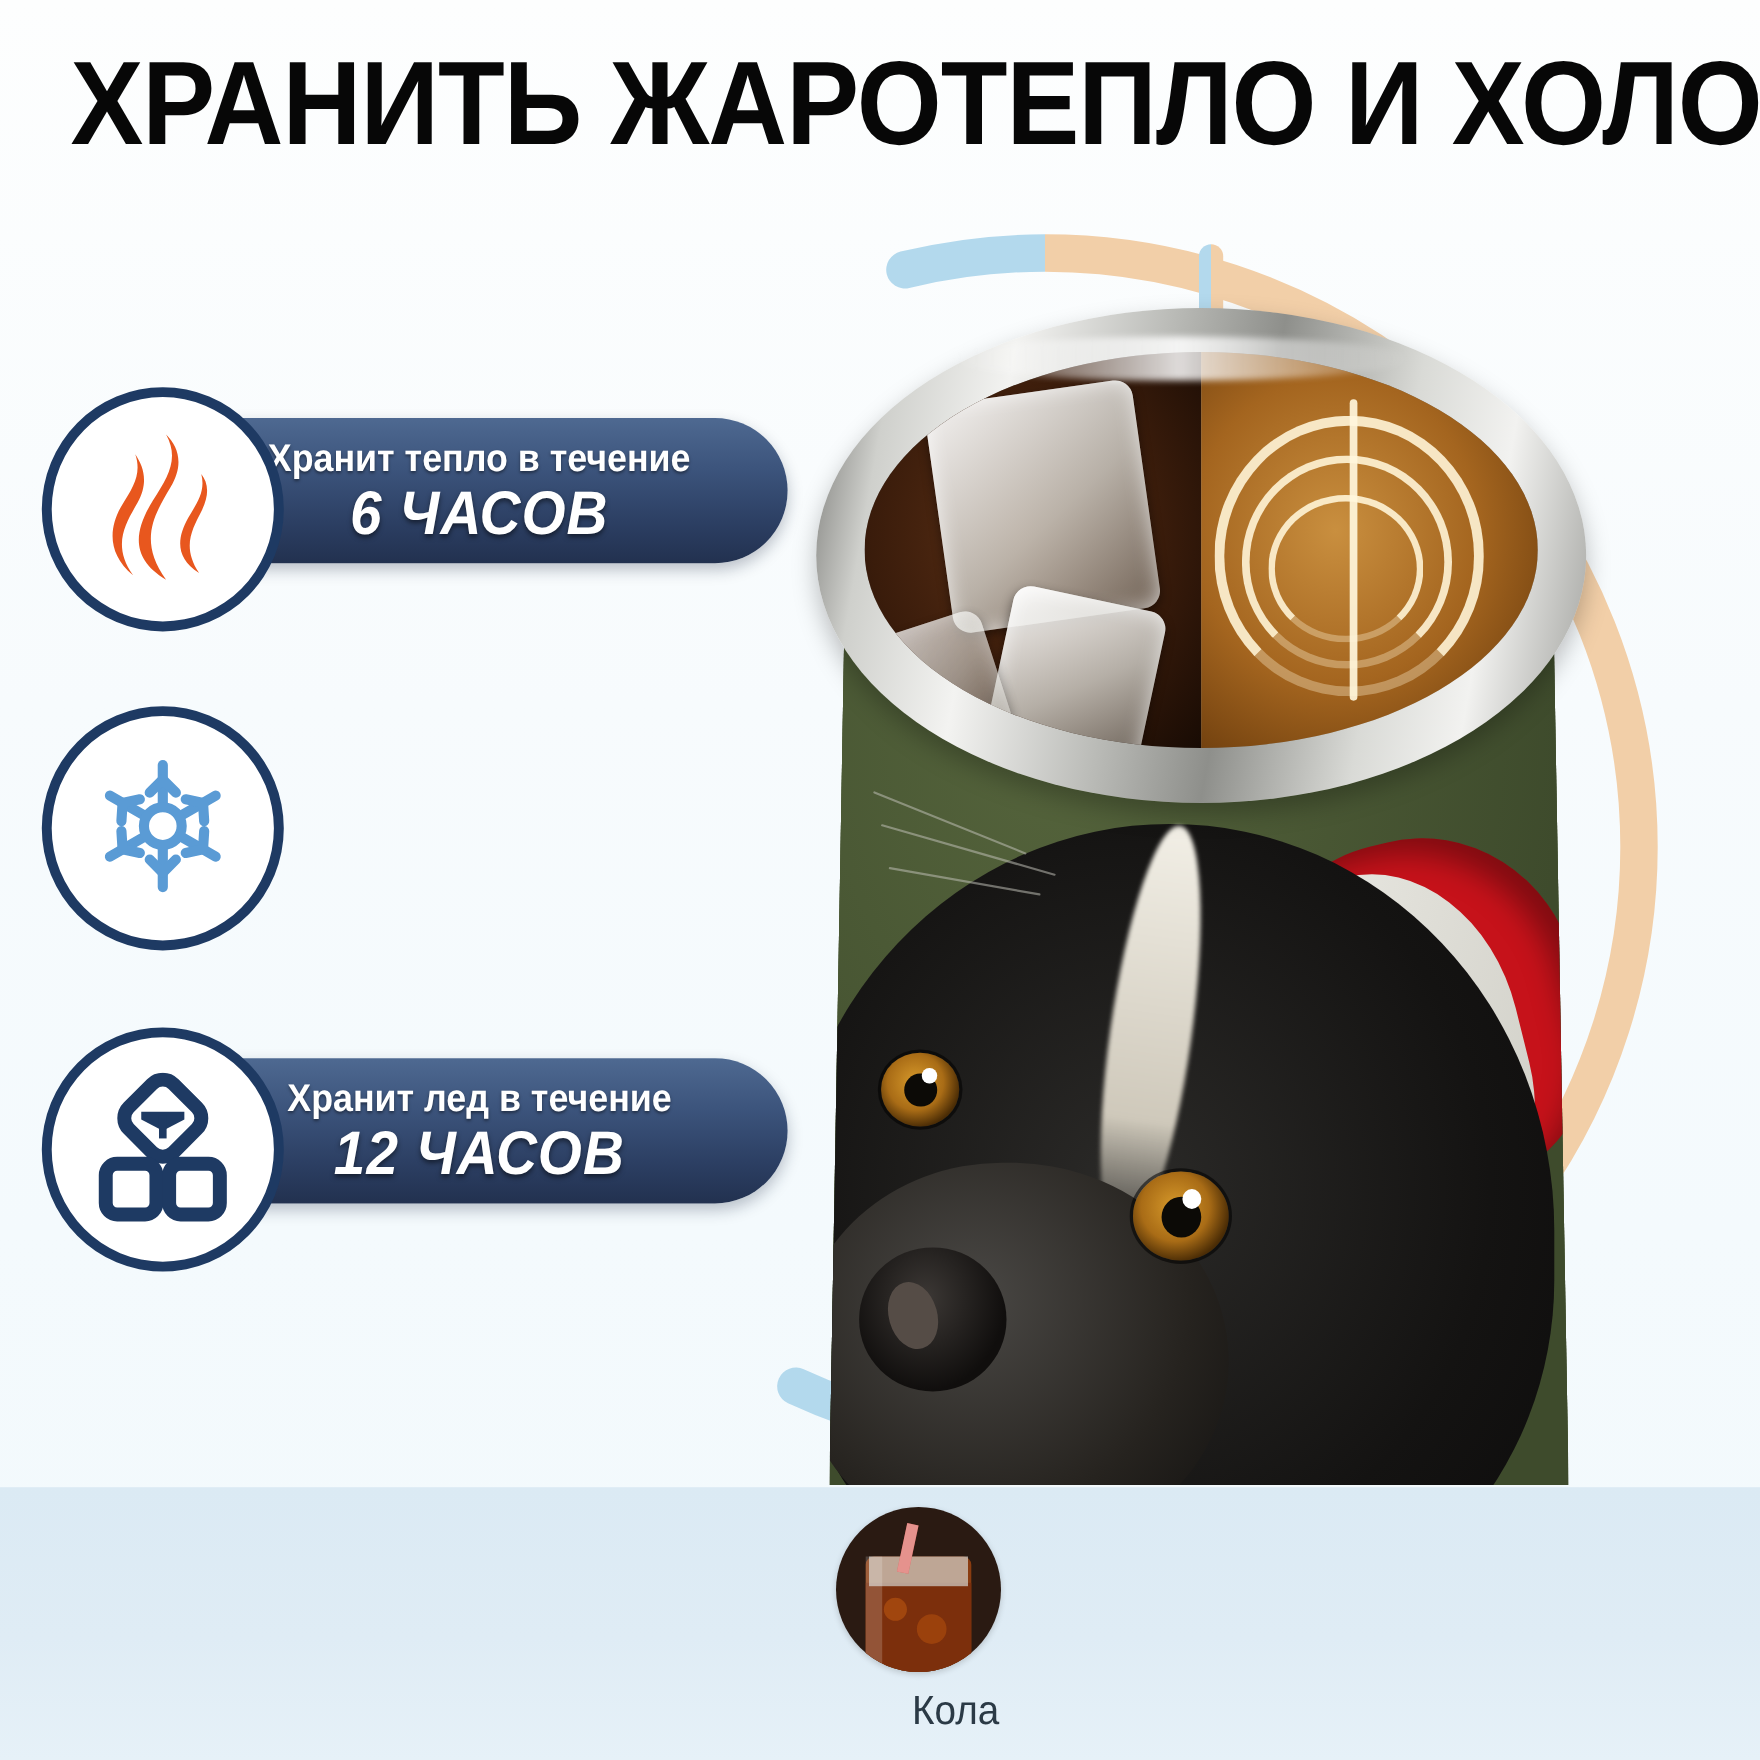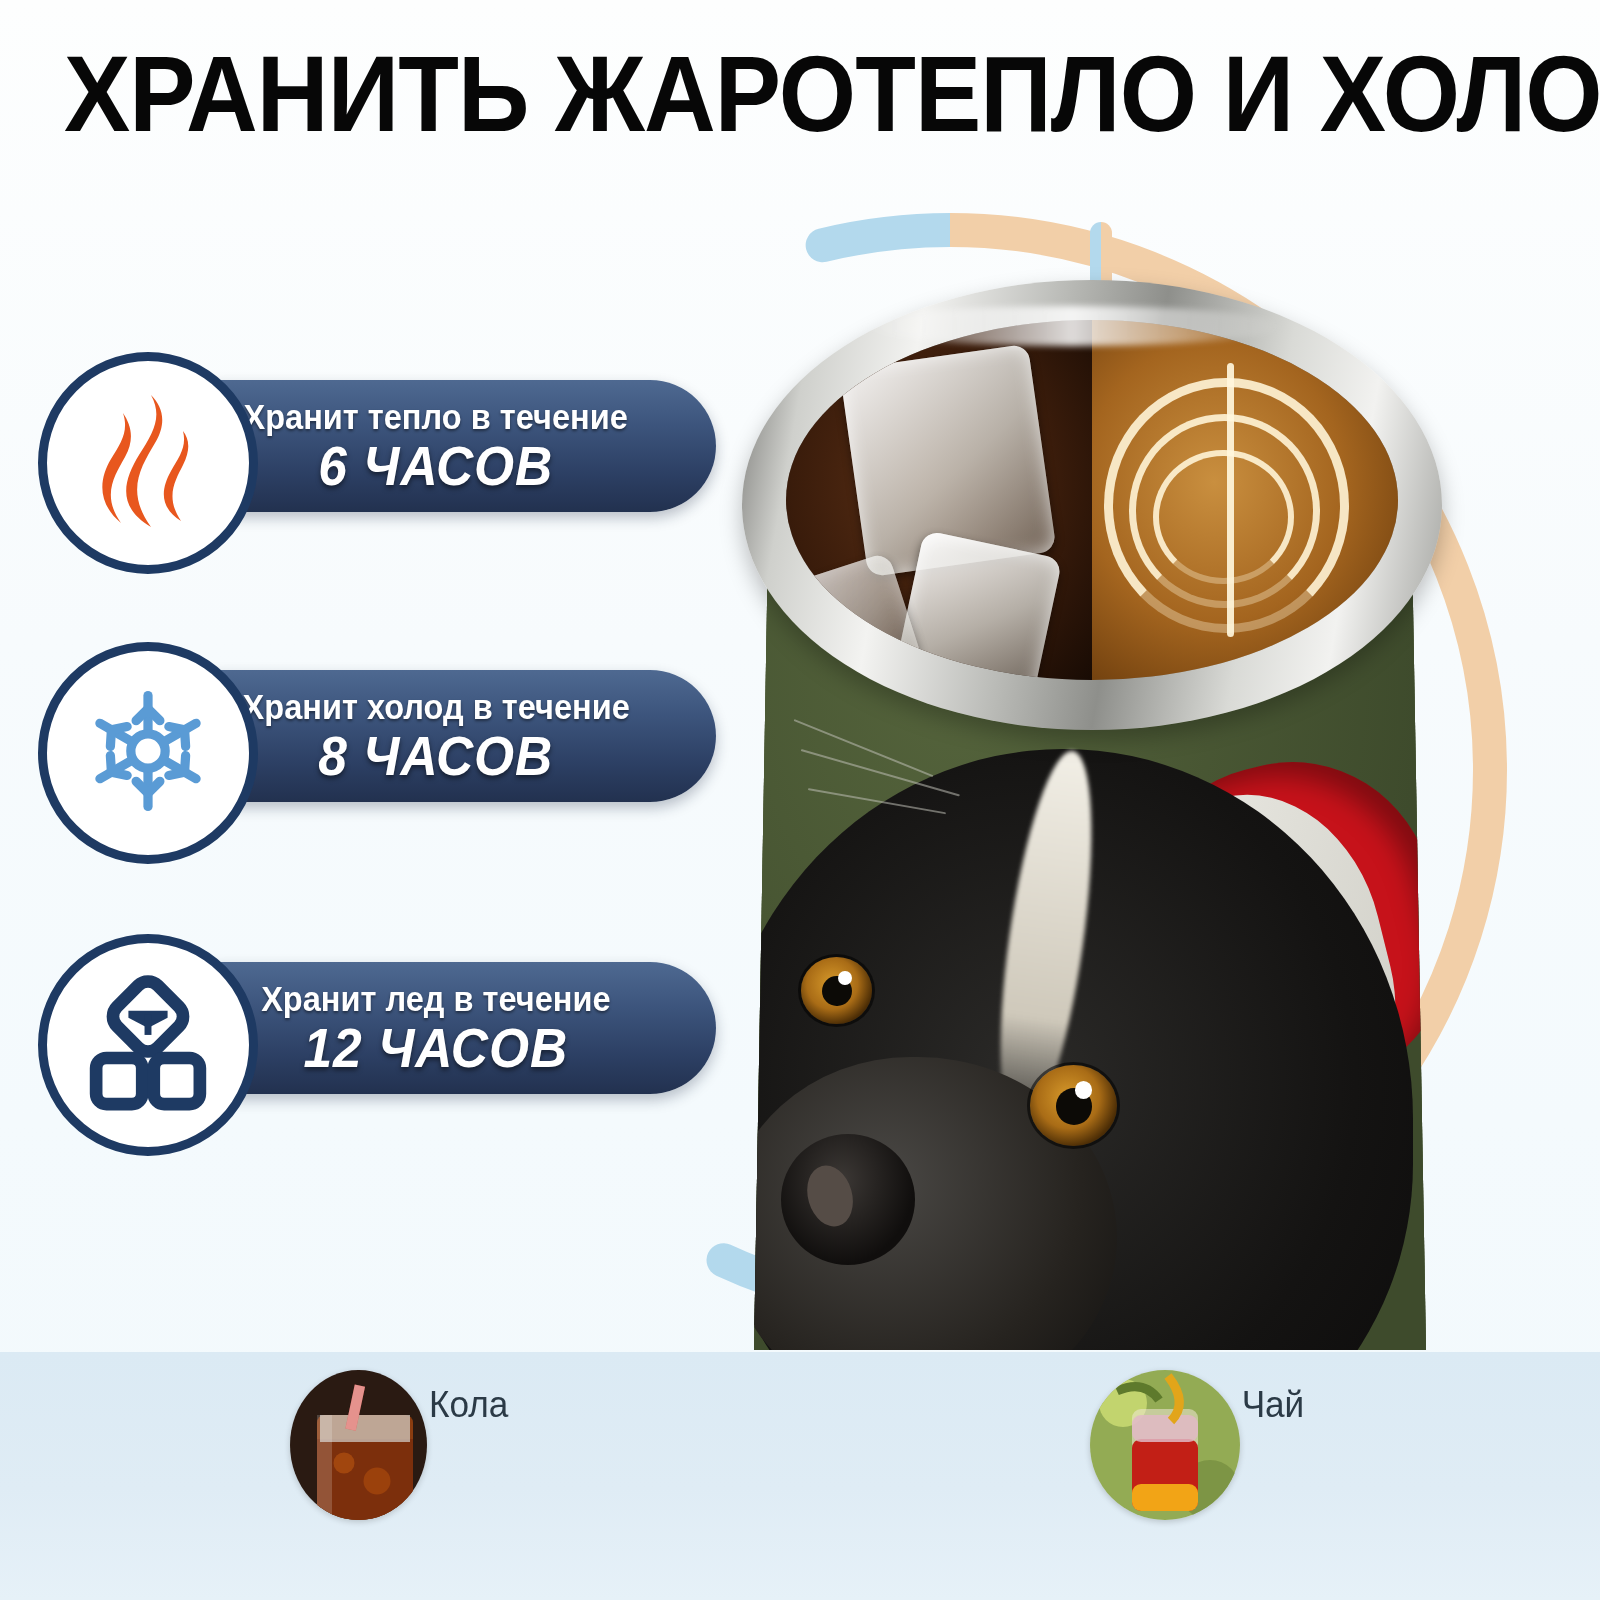--- a/index.html
+++ b/index.html
@@ -168,21 +168,21 @@
   .band{
     position:absolute;left:0;top:1352px;width:1600px;height:248px;
     background:linear-gradient(180deg,#dbeaf4 0%,#dfecf5 55%,#e6f1f8 100%);
     z-index:35;
   }
   .drinks{
     position:absolute;left:0;top:0;width:1600px;height:248px;
     display:flex;align-items:flex-start;justify-content:space-around;
     padding-top:18px;box-sizing:border-box;
   }
-  .drink{width:220px;display:flex;align-items:flex-start;}
+  .drink{width:220px;display:flex;flex-direction:column;align-items:flex-end;}
   .drink .thumb{
     width:150px;height:150px;border-radius:50%;overflow:hidden;position:relative;
     box-shadow:0 2px 6px rgba(0,0,0,.18);
   }
   .drink .lbl{
     margin-top:14px;font-size:37px;color:#2b3a46;font-weight:normal;
     transform:scaleX(0.95);white-space:nowrap;
   }
 </style>
 </head>
@@ -269,24 +269,20 @@
         <svg width="126" height="140" viewBox="0 0 126 140">
           <path d="M36 132 C16 104 30 84 40 66 C50 48 46 34 38 22 C44 40 36 52 26 68 C14 88 12 112 36 132 Z" fill="#E8571E"></path>
           <path d="M66 136 C40 100 56 76 70 52 C82 32 78 16 66 4 C78 26 68 42 54 64 C38 90 32 116 66 136 Z" fill="#E8571E"></path>
           <path d="M96 130 C80 106 90 90 98 74 C106 58 104 48 98 40 C102 56 94 66 86 80 C76 98 74 116 96 130 Z" fill="#E8571E"></path>
         </svg>
       </span>
     </div>
   </div>
 
   <div class="feature" style="left:38px;top:642px;width:720px;height:222px;">
-    <div class="pill">
-      <div class="line1">Хранит холод в течение</div>
-      <div class="line2">8 ЧАСОВ</div>
-    </div>
     <div class="icon-circle">
       <span>
         <svg width="132" height="132" viewBox="0 0 100 100">
           <g stroke="#5A9BD5" stroke-width="7" stroke-linecap="round" stroke-linejoin="round" fill="none">
             <g>
               <line x1="50" y1="8" x2="50" y2="92"></line>
               <line x1="13.6" y1="29" x2="86.4" y2="71"></line>
               <line x1="13.6" y1="71" x2="86.4" y2="29"></line>
               <path d="M50 18 L41 27 M50 18 L59 27"></path>
               <path d="M50 82 L41 73 M50 82 L59 73"></path>
@@ -337,34 +333,18 @@
             <circle cx="36" cy="62" r="7" fill="#b0500f" opacity=".7"></circle>
             <circle cx="58" cy="74" r="9" fill="#a8480d" opacity=".7"></circle>
             <rect x="18" y="30" width="10" height="70" fill="#ffffff" opacity=".18"></rect>
           </svg>
         </div>
         <div class="lbl">Кола</div>
       </div>
 
 
 
-      <div class="drink">
-        <div class="thumb">
-          <svg width="150" height="150" viewBox="0 0 100 100">
-            <rect width="100" height="100" fill="#93ab54"></rect>
-            <circle cx="22" cy="22" r="16" fill="#c2d46e"></circle>
-            <circle cx="80" cy="80" r="20" fill="#7d9545"></circle>
-            <rect x="28" y="26" width="44" height="68" rx="6" fill="#f0e8d6" opacity=".55"></rect>
-            <rect x="28" y="46" width="44" height="48" rx="6" fill="#c21f16"></rect>
-            <rect x="28" y="76" width="44" height="18" rx="6" fill="#f2a416"></rect>
-            <rect x="28" y="30" width="44" height="18" rx="6" fill="#e0b9c6" opacity=".85"></rect>
-            <path d="M52 4 q14 18 2 30" stroke="#e2a51a" stroke-width="6" fill="none"></path>
-            <path d="M18 14 q18 -8 28 6" stroke="#5e7a2c" stroke-width="6" fill="none"></path>
-          </svg>
-        </div>
-        <div class="lbl">Чай</div>
-      </div>
 
 
     </div>
   </div>
 
 </div>
 
 </body></html>

